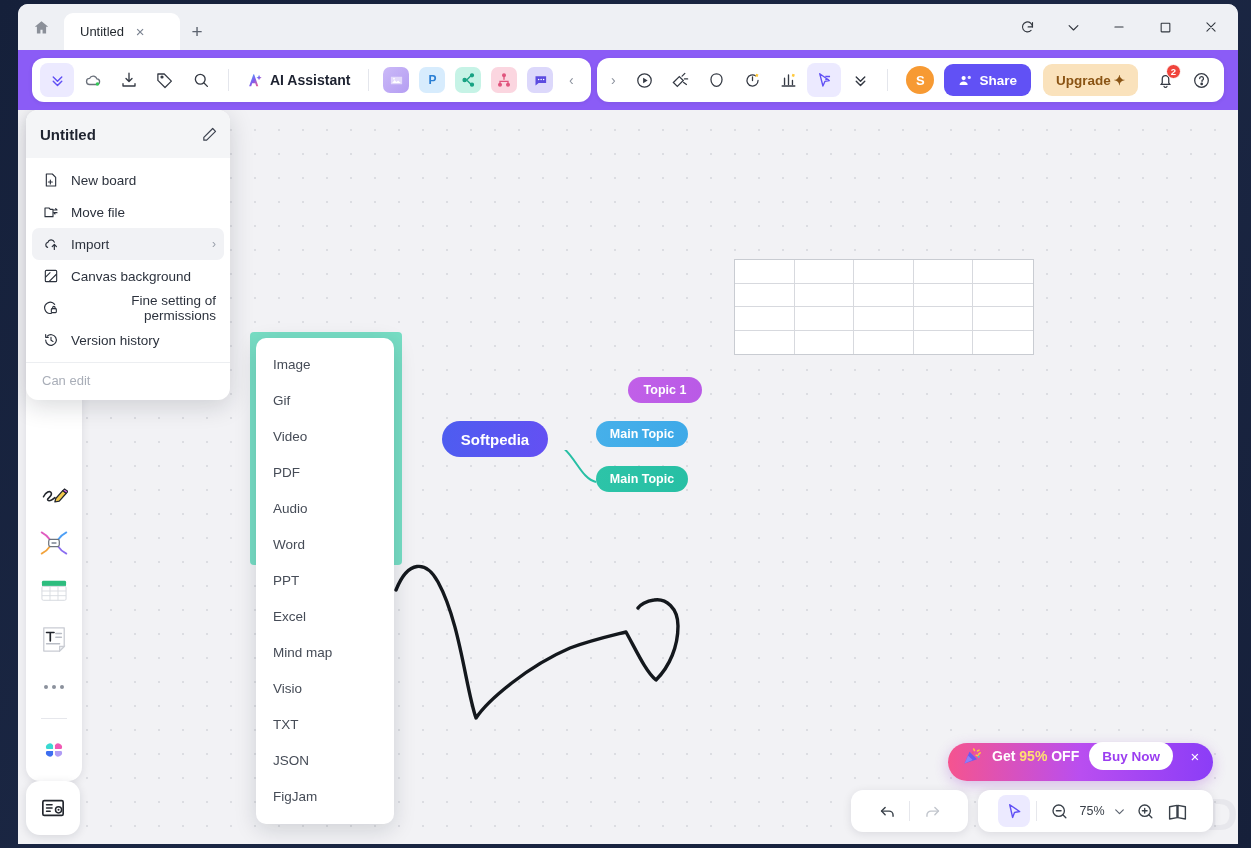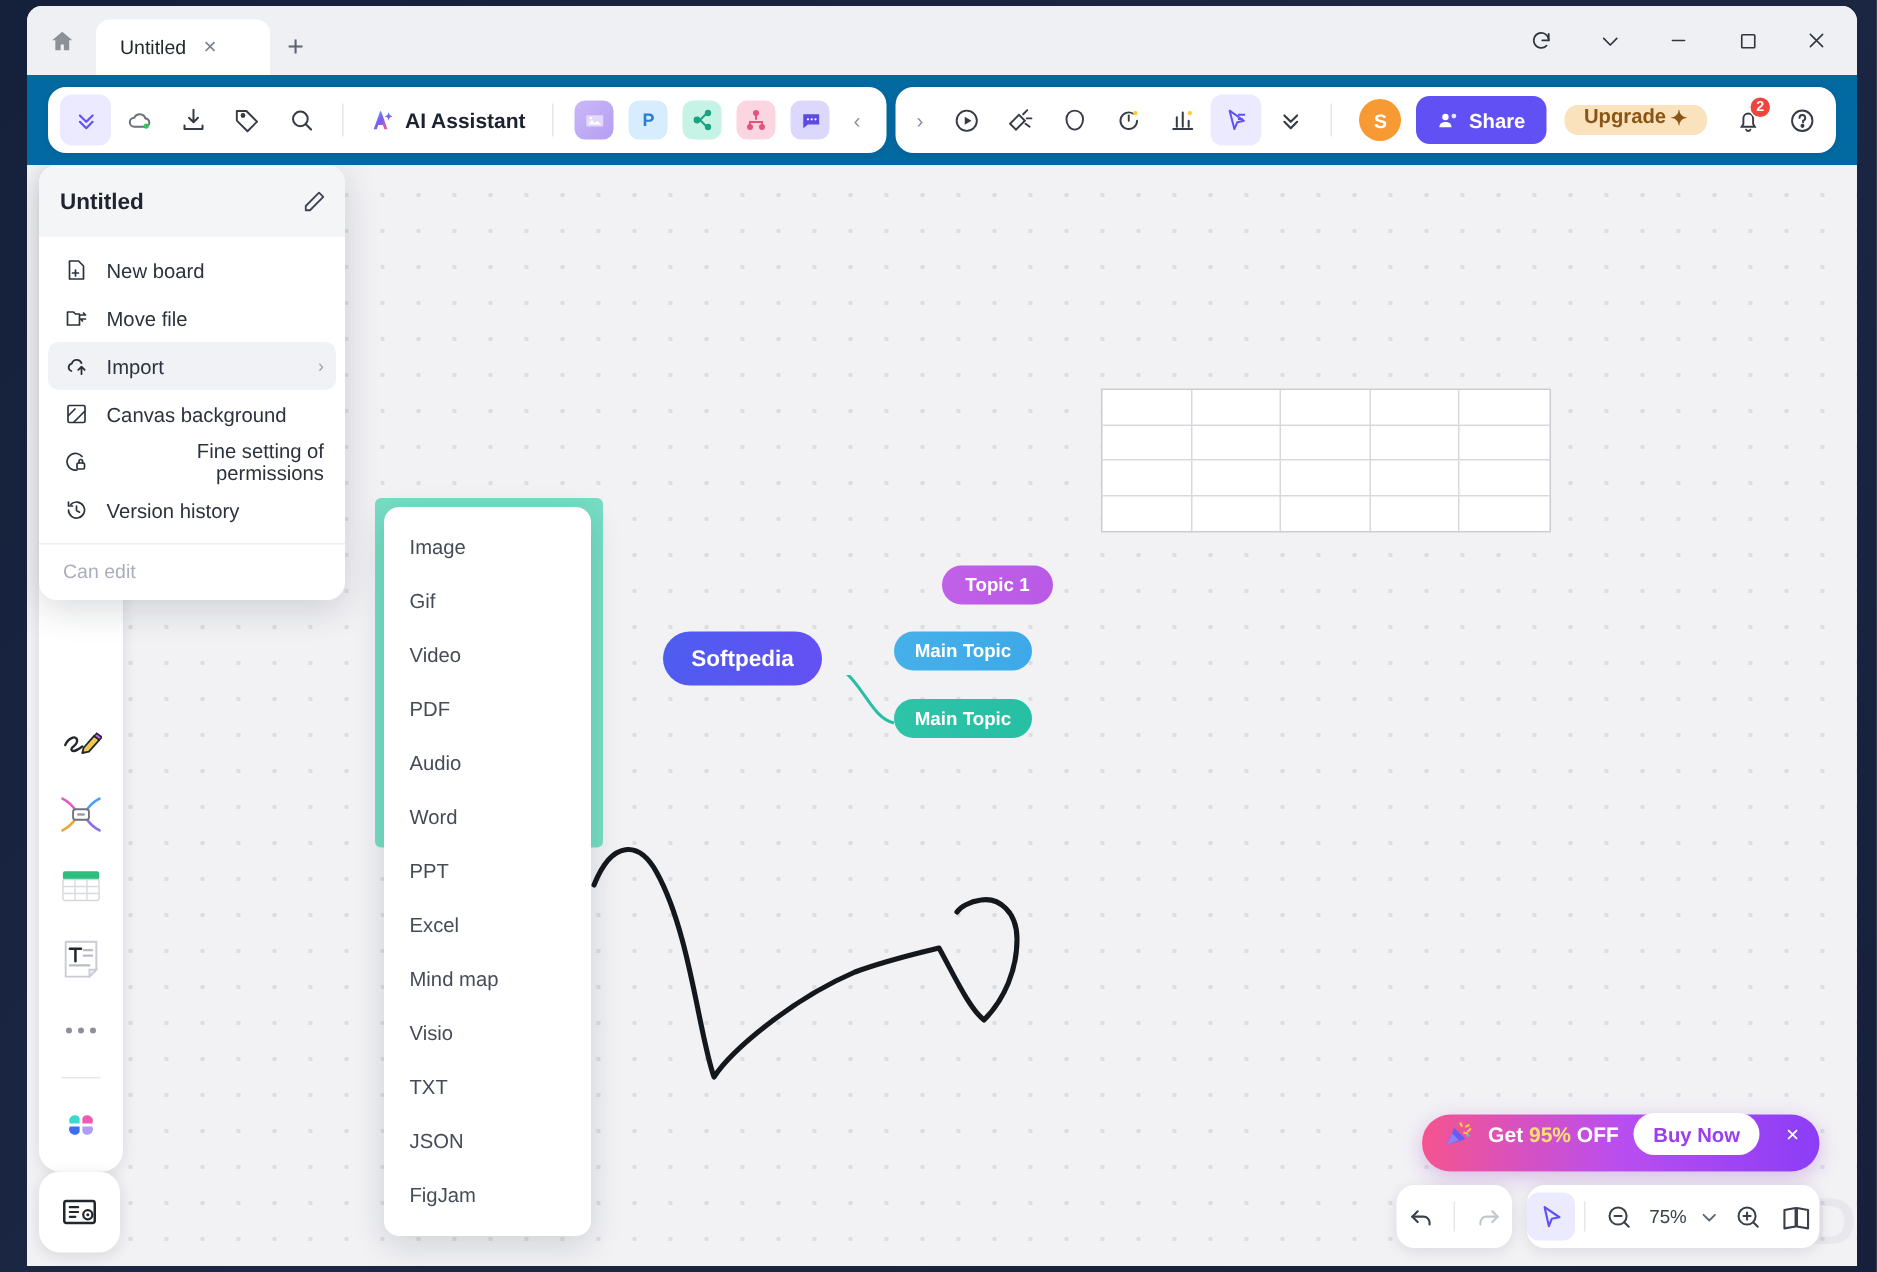--- a/index.html
+++ b/index.html
@@ -47,21 +47,21 @@
   .win-ctrls {
     margin-left: auto; display: flex; align-items: center;
     height: 46px; padding-right: 4px;
   }
   .win-ctrl {
     width: 46px; height: 44px; display: flex; align-items: center;
     justify-content: center; color: #31363e; cursor: pointer;
   }
   
   .apptop {
-    position: relative; height: 60px; background: #0369a1;
+    position: relative; height: 60px; background: #8b5cf6;
     display: flex; align-items: center; padding: 0 14px;
   }
   .tb-group {
     background: #fff; border-radius: 12px; height: 44px;
     display: flex; align-items: center; padding: 0 8px;
     box-shadow: 0 1px 4px rgba(16,24,40,.08);
   }
   .tb-left { gap: 2px; }
   .tb-btn {
     width: 34px; height: 34px; border-radius: 8px; display: flex;
@@ -94,23 +94,23 @@
     width: 28px; height: 28px; border-radius: 50%; background: #f79a33;
     color: #fff; font-size: 13px; font-weight: 700; display: flex;
     align-items: center; justify-content: center; margin: 0 8px; cursor: pointer;
   }
   .share-btn {
     display: flex; align-items: center; gap: 6px; height: 32px;
     padding: 0 14px; border-radius: 9px; background: #6151f5; color: #fff;
     font-size: 13.5px; font-weight: 600; cursor: pointer;
   }
   .upgrade-btn {
-    height: 20px; padding: 0 13px; border-radius: 9px;
+    height: 32px; padding: 0 13px; border-radius: 9px;
     background: #fae2bc; color: #8a5414; font-size: 13.5px; font-weight: 600;
-    display: flex; gap: 3px; cursor: pointer; margin-left: 10px;
+    display: flex; align-items: center; gap: 3px; cursor: pointer; margin-left: 10px;
   }
   .badge {
     position: absolute; top: 1px; right: 1px; min-width: 15px; height: 15px;
     border-radius: 8px; background: #f0443c; color: #fff; font-size: 9.5px;
     font-weight: 700; display: flex; align-items: center; justify-content: center;
     padding: 0 3px; border: 1.5px solid #fff;
   }
   
   .canvas {
     position: absolute; left: 0; top: 106px; right: 0; bottom: 0;
@@ -235,21 +235,21 @@
     width: 24px; height: 28px; display: flex; align-items: center;
     justify-content: center; color: #fff; font-size: 15px; cursor: pointer;
   }
   
   .bottombar {
     position: absolute; right: 25px; bottom: 12px; display: flex;
     align-items: center; gap: 10px; z-index: 4;
   }
   .bb-group {
     background: #fff; border-radius: 12px; height: 42px; display: flex;
-    align-items: center; padding: 0 0; box-shadow: 0 2px 10px rgba(16,24,40,.10);
+    align-items: center; padding: 0 20px; box-shadow: 0 2px 10px rgba(16,24,40,.10);
   }
   .bb-btn {
     width: 32px; height: 32px; border-radius: 8px; display: flex;
     align-items: center; justify-content: center; color: #394049; cursor: pointer;
   }
   .bb-btn.dim { color: #c2c6cd; cursor: default; }
   .bb-btn.active { background: #eceaff; color: #6151f5; }
   .bb-sep { width: 1px; height: 20px; background: #e6e7ec; margin: 0 6px; }
   .zoom-val { font-size: 12.5px; color: #3a4049; min-width: 34px; text-align: center; cursor: pointer; }
   svg { display: block; }

